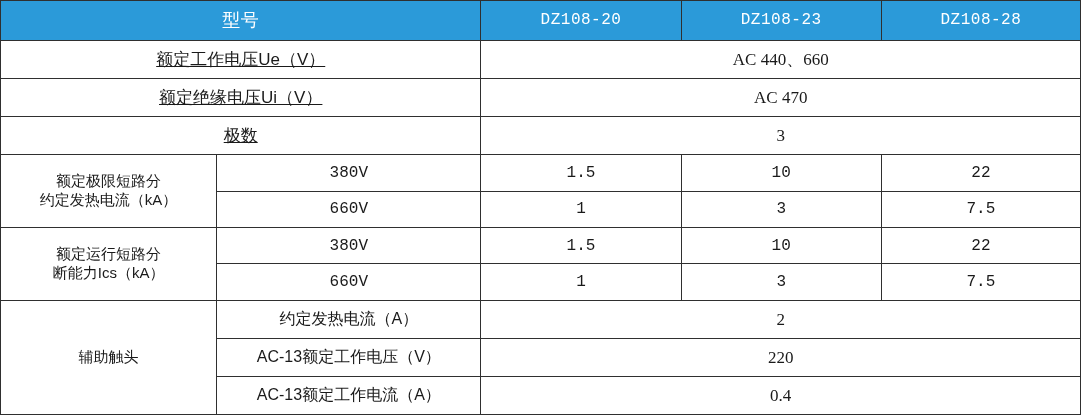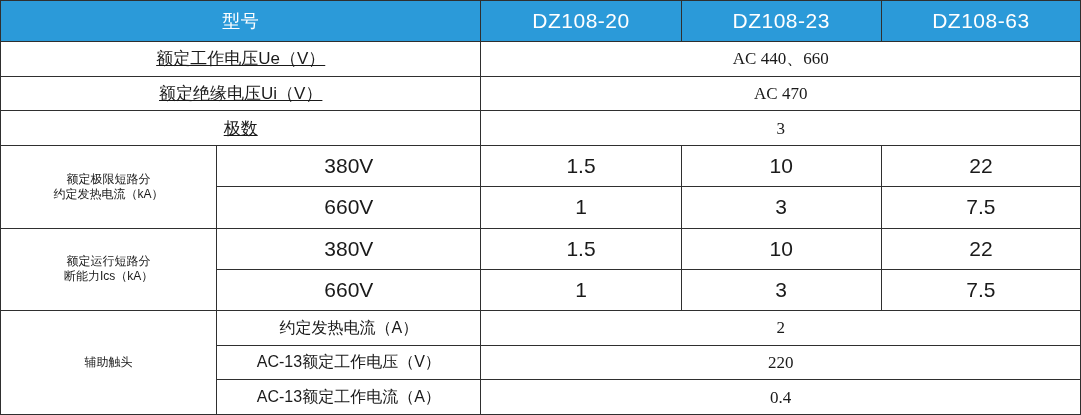--- a/index.html
+++ b/index.html
@@ -30,33 +30,33 @@
   .header-row td {
     background: #2b9ad9;
     color: #ffffff;
     font-weight: normal;
     letter-spacing: 0.5px;
   }
   .header-row td.model-head {
     font-size: 18px;
   }
   .num {
-    font-family: Liberation Sans, sans-serif;
-    font-size: 21px;
+    font-family: Liberation Mono, monospace;
+    font-size: 16px;
   }
   .label-cell {
     font-size: 17px;
     text-decoration: underline;
   }
   .label-two-line {
     text-align: center;
     line-height: 1.5;
   }
   .left-group {
-    font-size: 12px;
+    font-size: 15px;
     margin-left: 8px;
   }
   .sub-label {
     font-size: 16px;
   }
   .wide-center {
     font-family: "Liberation Serif", "DejaVu Serif", serif;
     font-size: 17px;
   }
 </style>
@@ -69,21 +69,21 @@
     <col style="width:264px">
     <col style="width:200px">
     <col style="width:200px">
     <col style="width:199px">
   </colgroup>
   <tbody>
     <tr class="header-row">
       <td class="model-head" colspan="2">型号</td>
       <td class="num">DZ108-20</td>
       <td class="num">DZ108-23</td>
-      <td class="num">DZ108-63</td>
+      <td class="num">DZ108-28</td>
     </tr>
 
     <tr>
       <td class="label-cell" colspan="2">额定工作电压Ue（V）</td>
       <td class="wide-center" colspan="3">AC 440、660</td>
     </tr>
 
     <tr>
       <td class="label-cell" colspan="2">额定绝缘电压Ui（V）</td>
       <td class="wide-center" colspan="3">AC 470</td>

